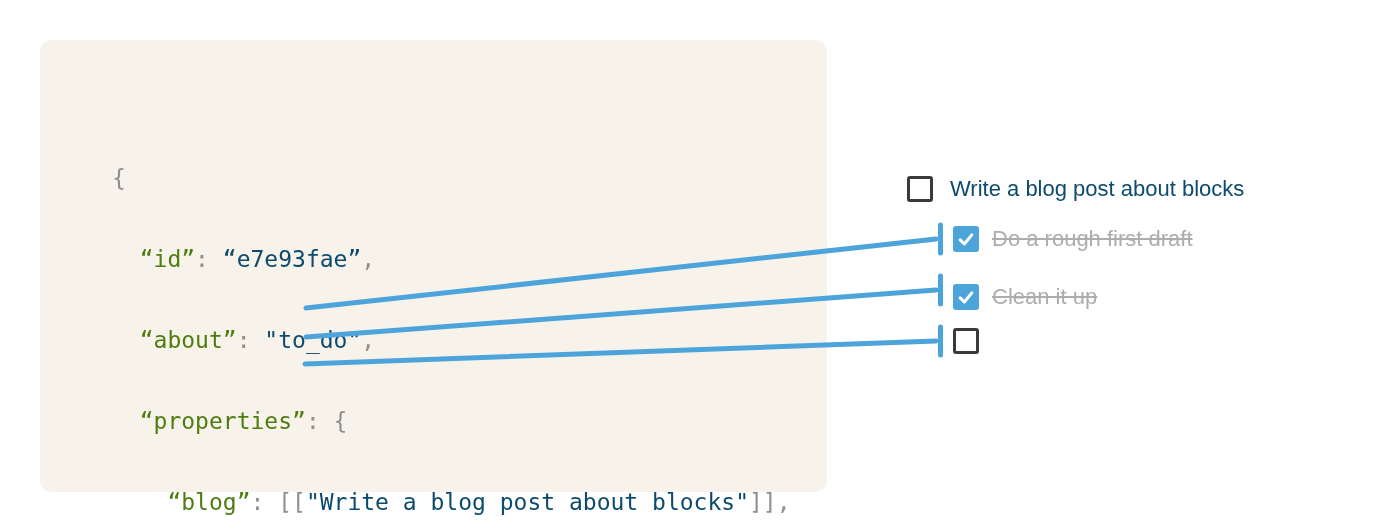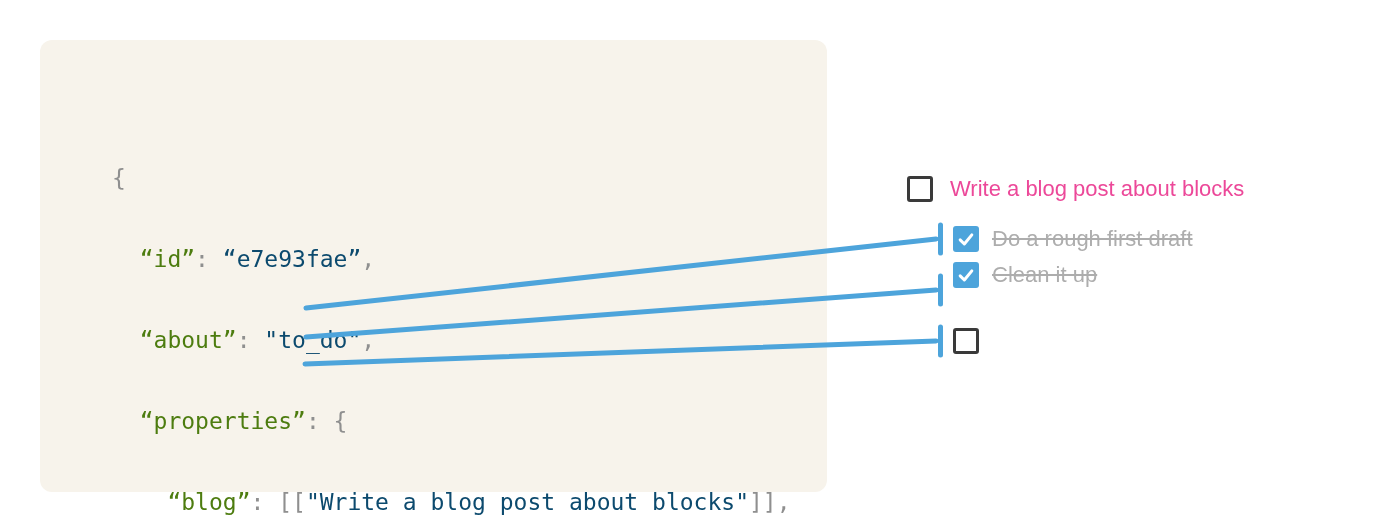--- a/index.html
+++ b/index.html
@@ -33,21 +33,21 @@
   .todo-row {
     position:absolute; display:flex; align-items:center; height:26px;
   }
   .checkbox {
     width:26px; height:26px; box-sizing:border-box; border-radius:3px; flex:none;
     display:flex; align-items:center; justify-content:center;
   }
   .checkbox.unchecked { border:3px solid #3A3A3A; background:#ffffff; }
   .checkbox.checked   { background:#4DA4DB; }
   .todo-label {
-    margin-left:13px; font-size:22px; color:#ec4899; white-space:nowrap;
+    margin-left:13px; font-size:22px; color:#0c4a6e; white-space:nowrap;
   }
   .todo-row.root .todo-label { margin-left:17px; }
   .todo-label.done {
     color:#ADADAD; text-decoration:line-through; text-decoration-thickness:2px;
   }
 </style>
 </head>
 <body>
 
 <div class="stage">
@@ -89,21 +89,21 @@
 
   <div class="todo-row" style="left:953px; top:226px;">
     <span class="checkbox checked">
       <svg width="20" height="20" viewBox="0 0 24 24">
         <polyline points="5,13 10,18 19,7" fill="none" stroke="#ffffff" stroke-width="3.6" stroke-linecap="round" stroke-linejoin="round"></polyline>
       </svg>
     </span>
     <span class="todo-label done">Do a rough first draft</span>
   </div>
 
-  <div class="todo-row" style="left:953px; top:262px;">
+  <div class="todo-row" style="left:953px; top:284px;">
     <span class="checkbox checked">
       <svg width="20" height="20" viewBox="0 0 24 24">
         <polyline points="5,13 10,18 19,7" fill="none" stroke="#ffffff" stroke-width="3.6" stroke-linecap="round" stroke-linejoin="round"></polyline>
       </svg>
     </span>
     <span class="todo-label done">Clean it up</span>
   </div>
 
   <div class="todo-row" style="left:953px; top:328px;">
     <span class="checkbox unchecked"></span>

